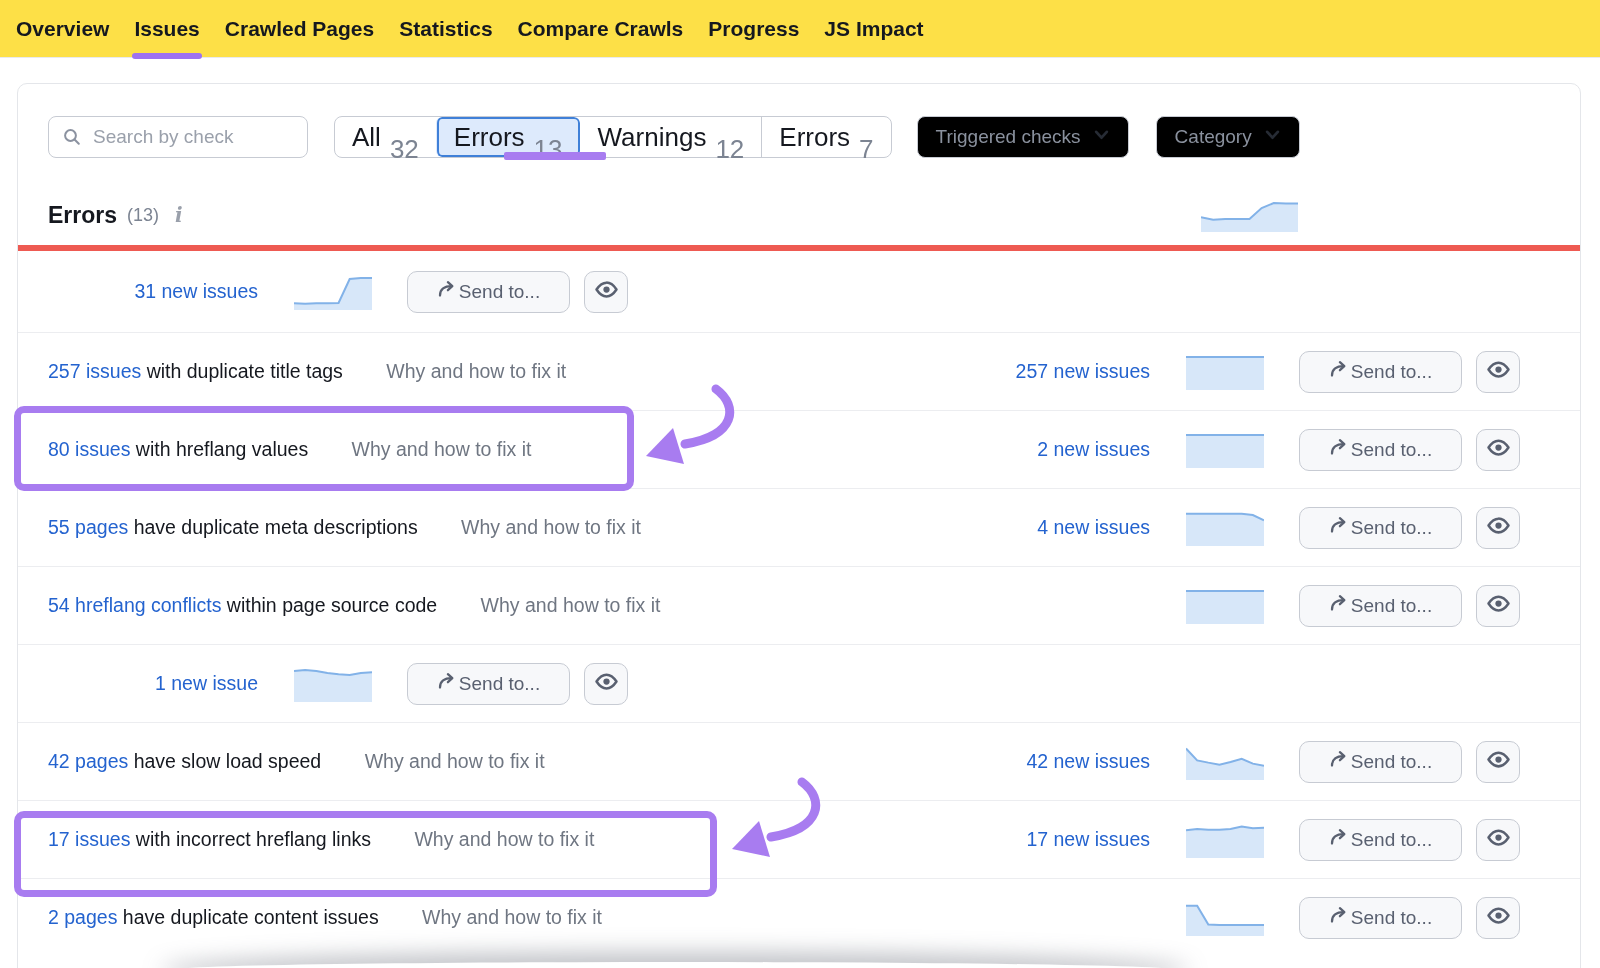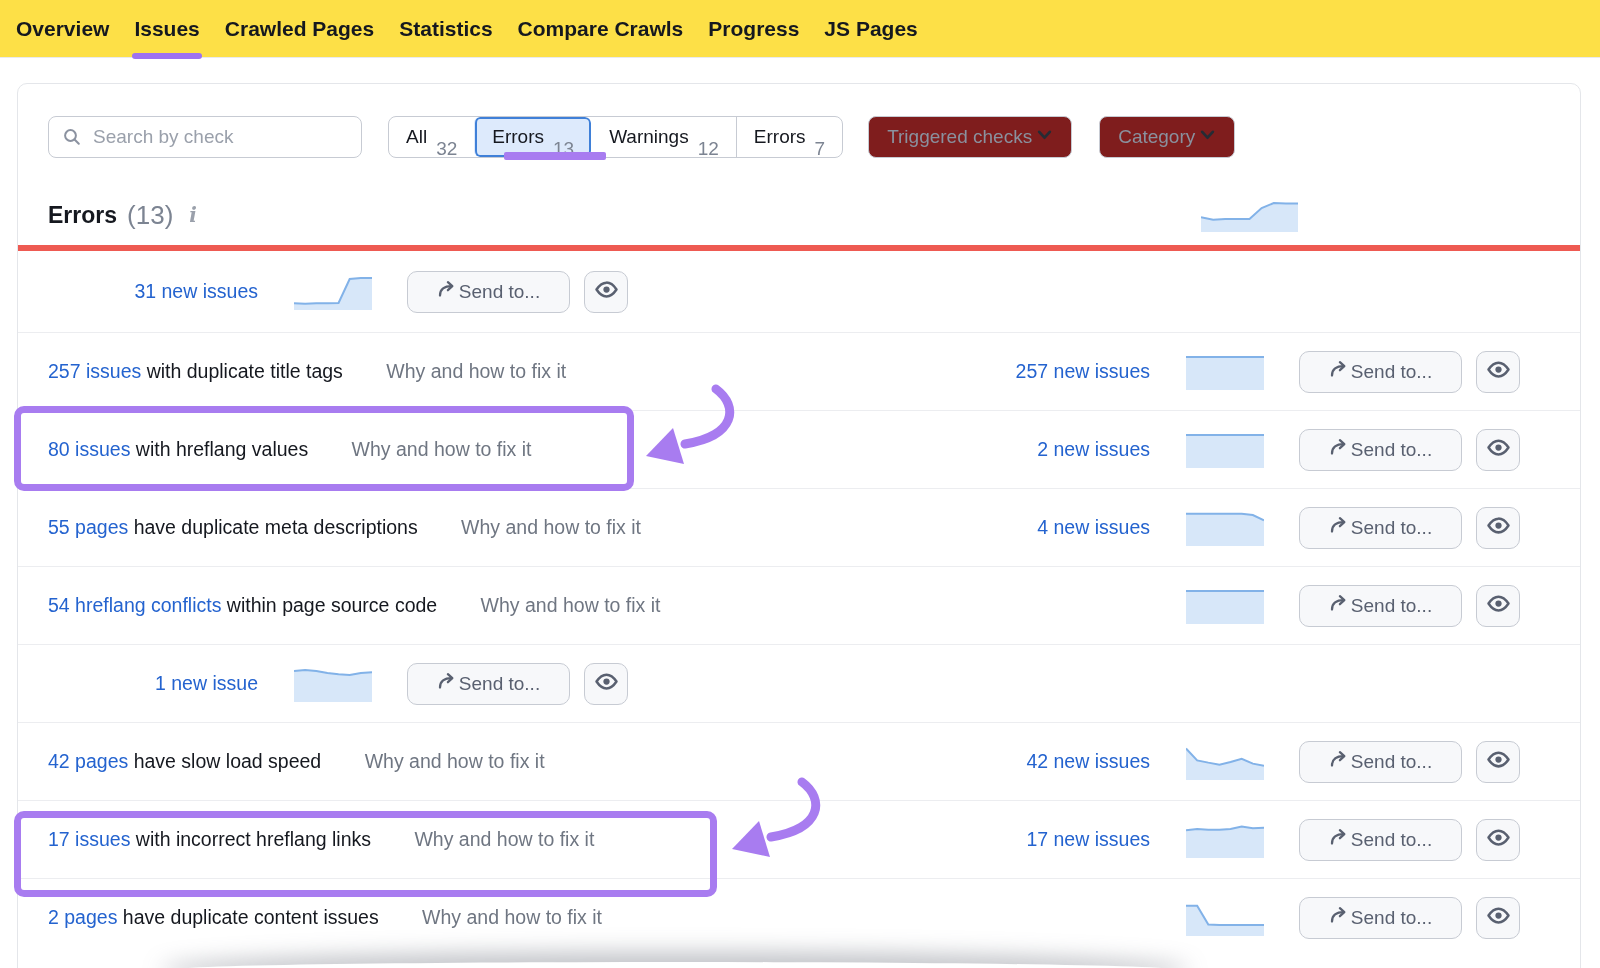--- a/index.html
+++ b/index.html
@@ -27,46 +27,46 @@
     border-bottom:1px solid #e9eaee;position:relative;background:#fde047;}
   .topnav .tab{position:relative;height:100%;display:flex;align-items:center;
     font-size:21px;font-weight:600;color:var(--dark);cursor:pointer;white-space:nowrap;}
   .tab-indicator{position:absolute;left:-2px;right:-2px;bottom:-2px;height:6px;
     background:var(--nav-purple);border-radius:3px;}
   
   .card{position:absolute;left:17px;top:83px;width:1564px;height:920px;background:#fff;
     border:1px solid var(--card-border);border-radius:10px;box-sizing:border-box;overflow:hidden;}
   
   .toolbar{margin-top:32px;padding:0 30px;display:flex;align-items:center;}
-  .search-wrap{position:relative;width:314px;height:42px;flex-shrink:0;}
+  .search-wrap{position:relative;width:260px;height:42px;flex-shrink:0;}
   .search-wrap input{width:100%;height:100%;box-sizing:border-box;border:1px solid var(--border);
     border-radius:8px;padding:0 14px 0 44px;font-size:19px;color:var(--dark);outline:none;
     font-family:"Liberation Sans",sans-serif;}
   .search-wrap input::placeholder{color:#9aa0ab;}
   .search-icon{position:absolute;left:14px;top:11px;}
   .seg-group{display:flex;margin-left:26px;border:1px solid var(--border);border-radius:8px;
     height:42px;box-sizing:border-box;align-items:stretch;position:relative;}
-  .seg{display:flex;align-items:center;padding:0 17px;font-size:19px;cursor:pointer;
+  .seg{display:flex;align-items:center;padding:0 17px;font-size:26px;cursor:pointer;
     border-left:1px solid var(--border);position:relative;}
   .seg:first-child{border-left:none;border-radius:7px 0 0 7px;}
   .seg:last-child{border-radius:0 7px 7px 0;}
   .seg .cnt{color:#7c8492;margin-left:9px;margin-top:24px;}
   .seg.selected{background:var(--sel-bg);box-shadow:inset 0 0 0 2px var(--sel-border);
     border-radius:6px;border-left-color:transparent;}
   .seg.selected + .seg{border-left-color:transparent;}
-  .drop-btn{display:flex;align-items:center;gap:4px;height:42px;padding:0 18px;
+  .drop-btn{display:flex;align-items:center;gap:12px;height:42px;padding:0 18px;
     border:1px solid var(--border);border-radius:8px;font-size:19px;color:#8a919e;
-    cursor:pointer;box-sizing:border-box;white-space:nowrap;background:#7f1d1d;}
+    cursor:pointer;box-sizing:border-box;white-space:nowrap;background:#000000;}
   .drop-btn.tc{margin-left:25px;}
   .drop-btn.cat{margin-left:27px;}
   
   .list-header{margin-top:40px;padding:0 30px;height:34px;position:relative;
     display:flex;align-items:center;}
   .list-header .title{font-size:23px;font-weight:700;}
-  .list-header .count{font-size:26px;color:#7c8492;margin-left:10px;}
+  .list-header .count{font-size:18px;color:#7c8492;margin-left:10px;}
   .info-i{font-family:"DejaVu Serif",serif;font-style:italic;font-weight:700;font-size:20px;
     color:#9aa0ab;margin-left:16px;cursor:pointer;}
   #header-spark{position:absolute;left:1183px;top:1px;width:97px;height:33px;}
   .red-bar{margin-top:13px;height:6px;background:var(--error-red);}
   
   .issue-row{height:78px;display:flex;align-items:center;padding:0 60px 0 30px;
     border-top:1px solid var(--row-border);box-sizing:border-box;}
   .issue-row:first-child{height:81px;border-top:none;}
   .desc{flex:1;font-size:19.5px;white-space:nowrap;overflow:hidden;}
   .desc a{color:var(--link-blue);text-decoration:none;cursor:pointer;}
@@ -112,21 +112,21 @@
   <div class="tab">
       <span>Statistics</span>
     </div>
   <div class="tab">
       <span>Compare Crawls</span>
     </div>
   <div class="tab">
       <span>Progress</span>
     </div>
   <div class="tab">
-      <span>JS Pages</span>
+      <span>JS Impact</span>
     </div>
 </nav>
 
 <div class="card">
 
   <div class="toolbar">
     <div class="search-wrap">
       <span class="search-icon">
         <svg viewBox="0 0 20 20" width="20" height="20">
             <circle cx="8.5" cy="8.5" r="5.4" fill="none" stroke="#8b92a0" stroke-width="2"></circle>

